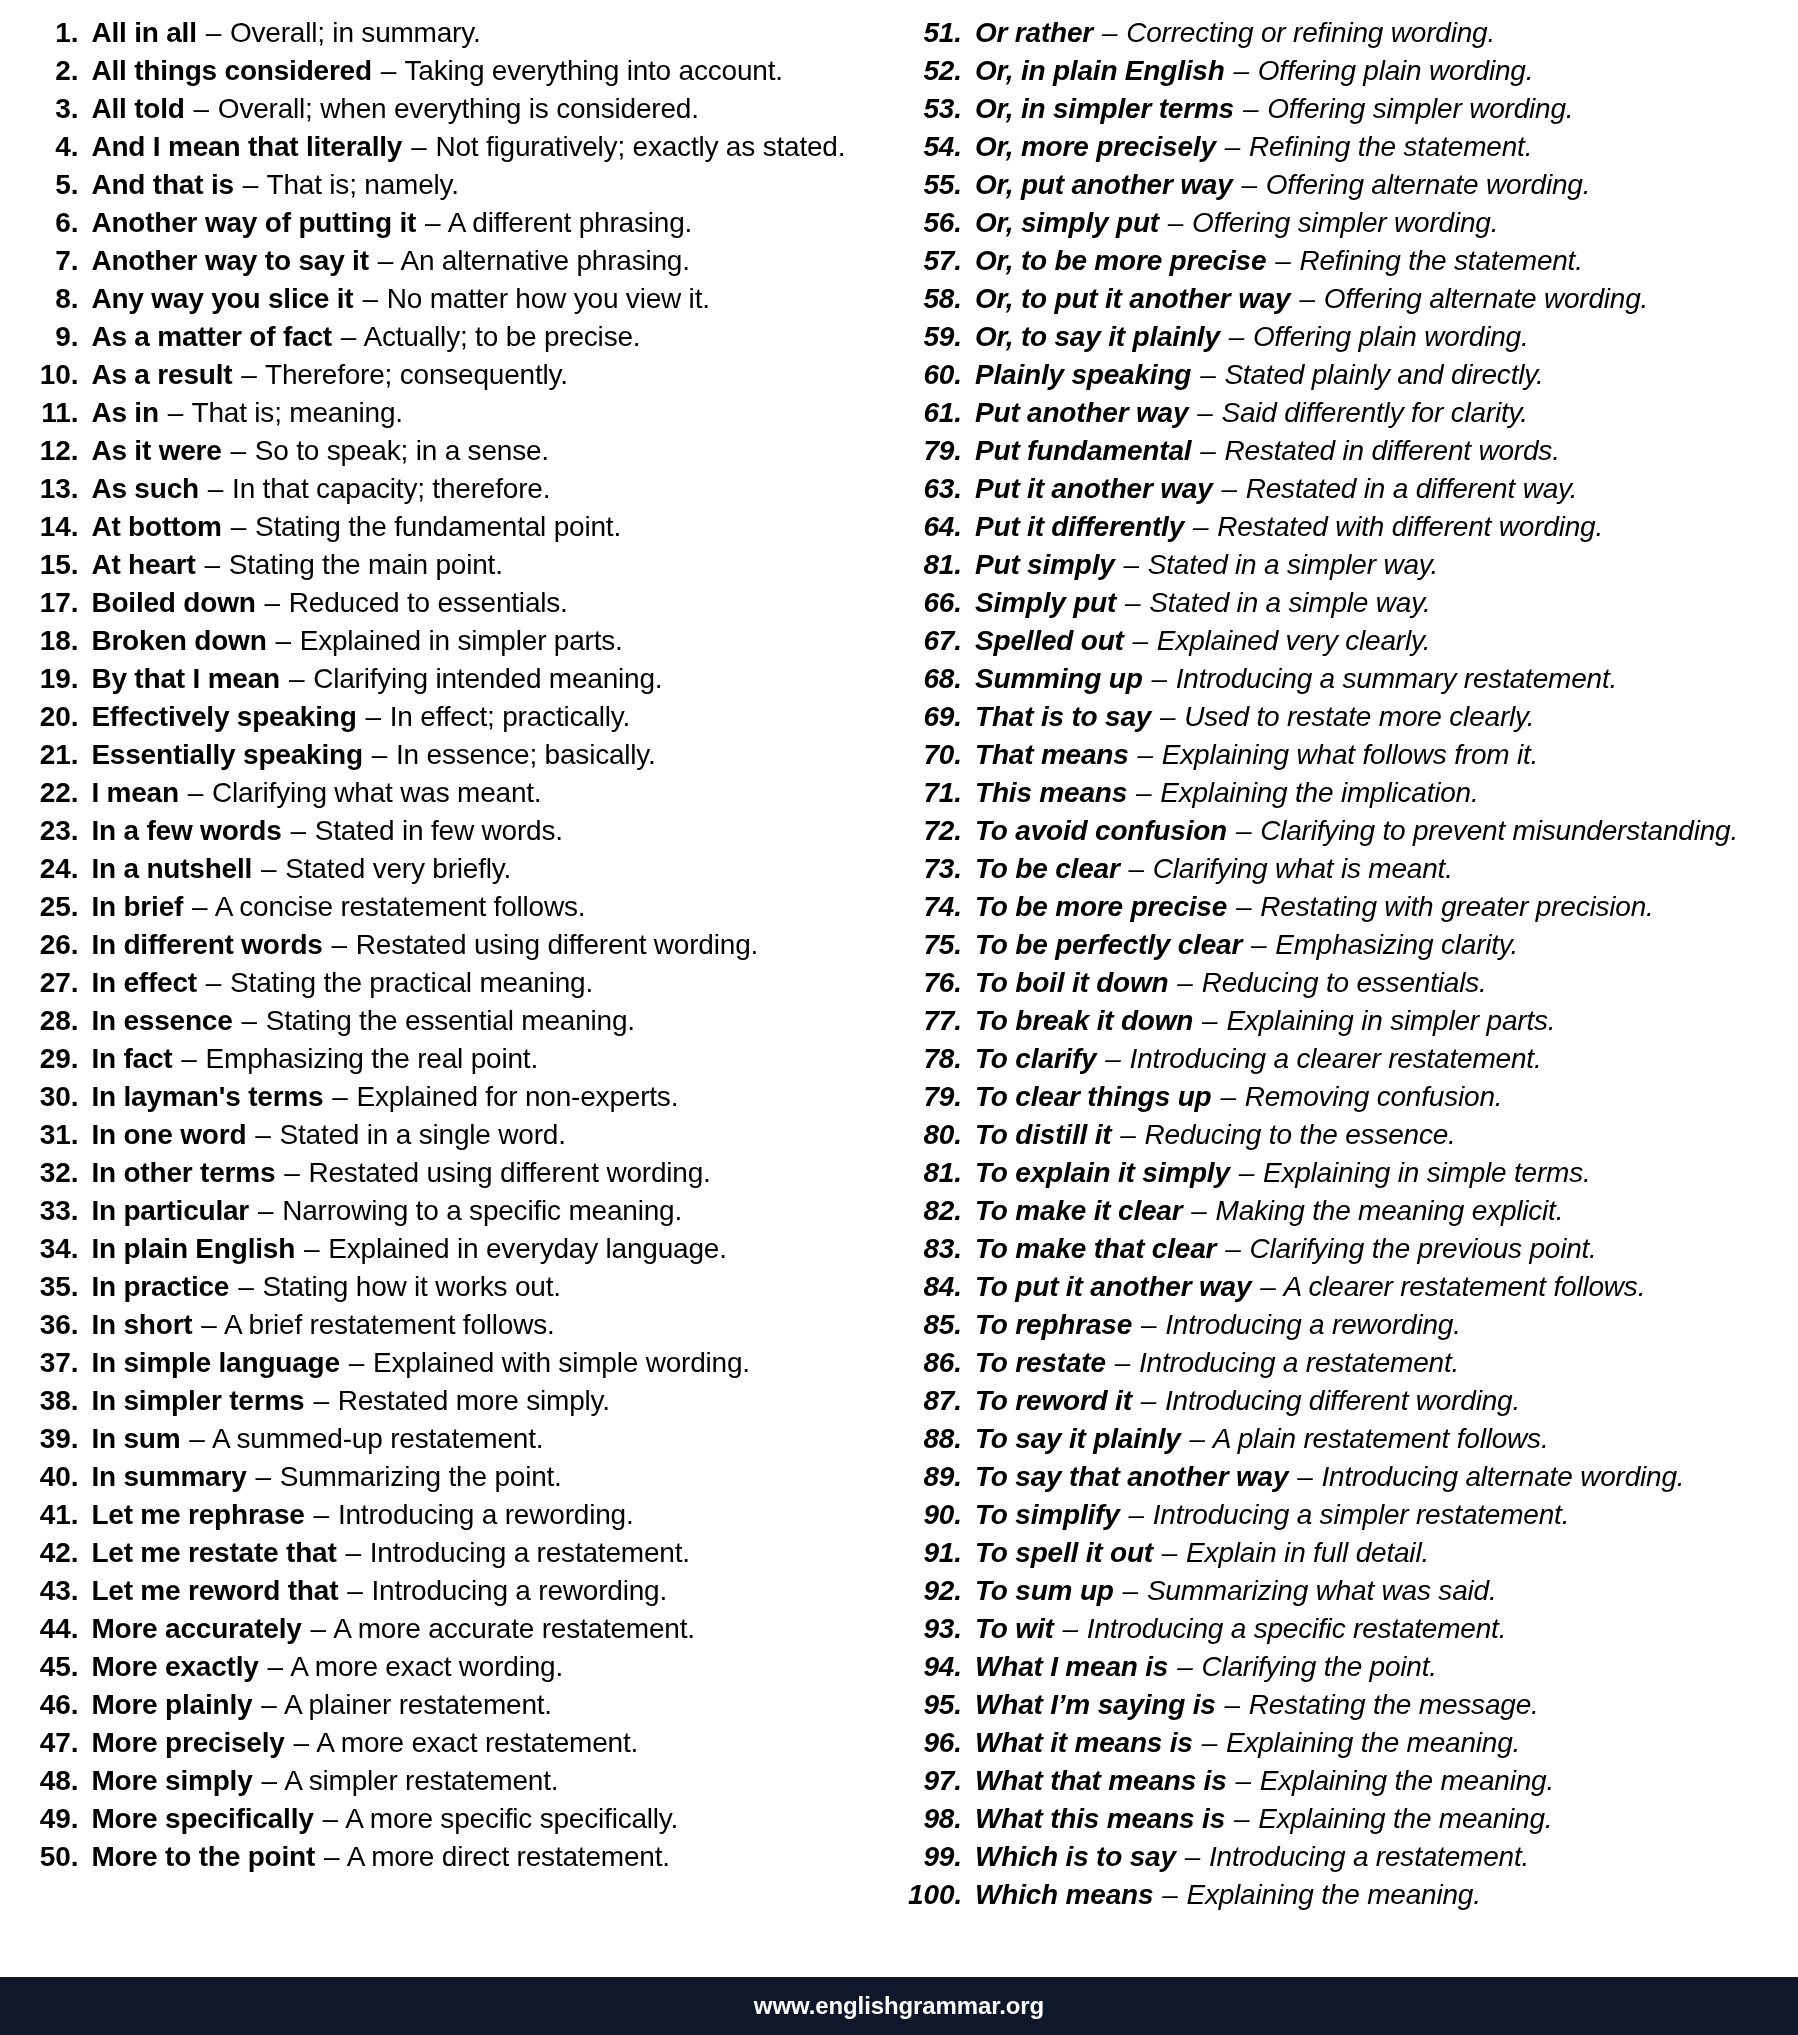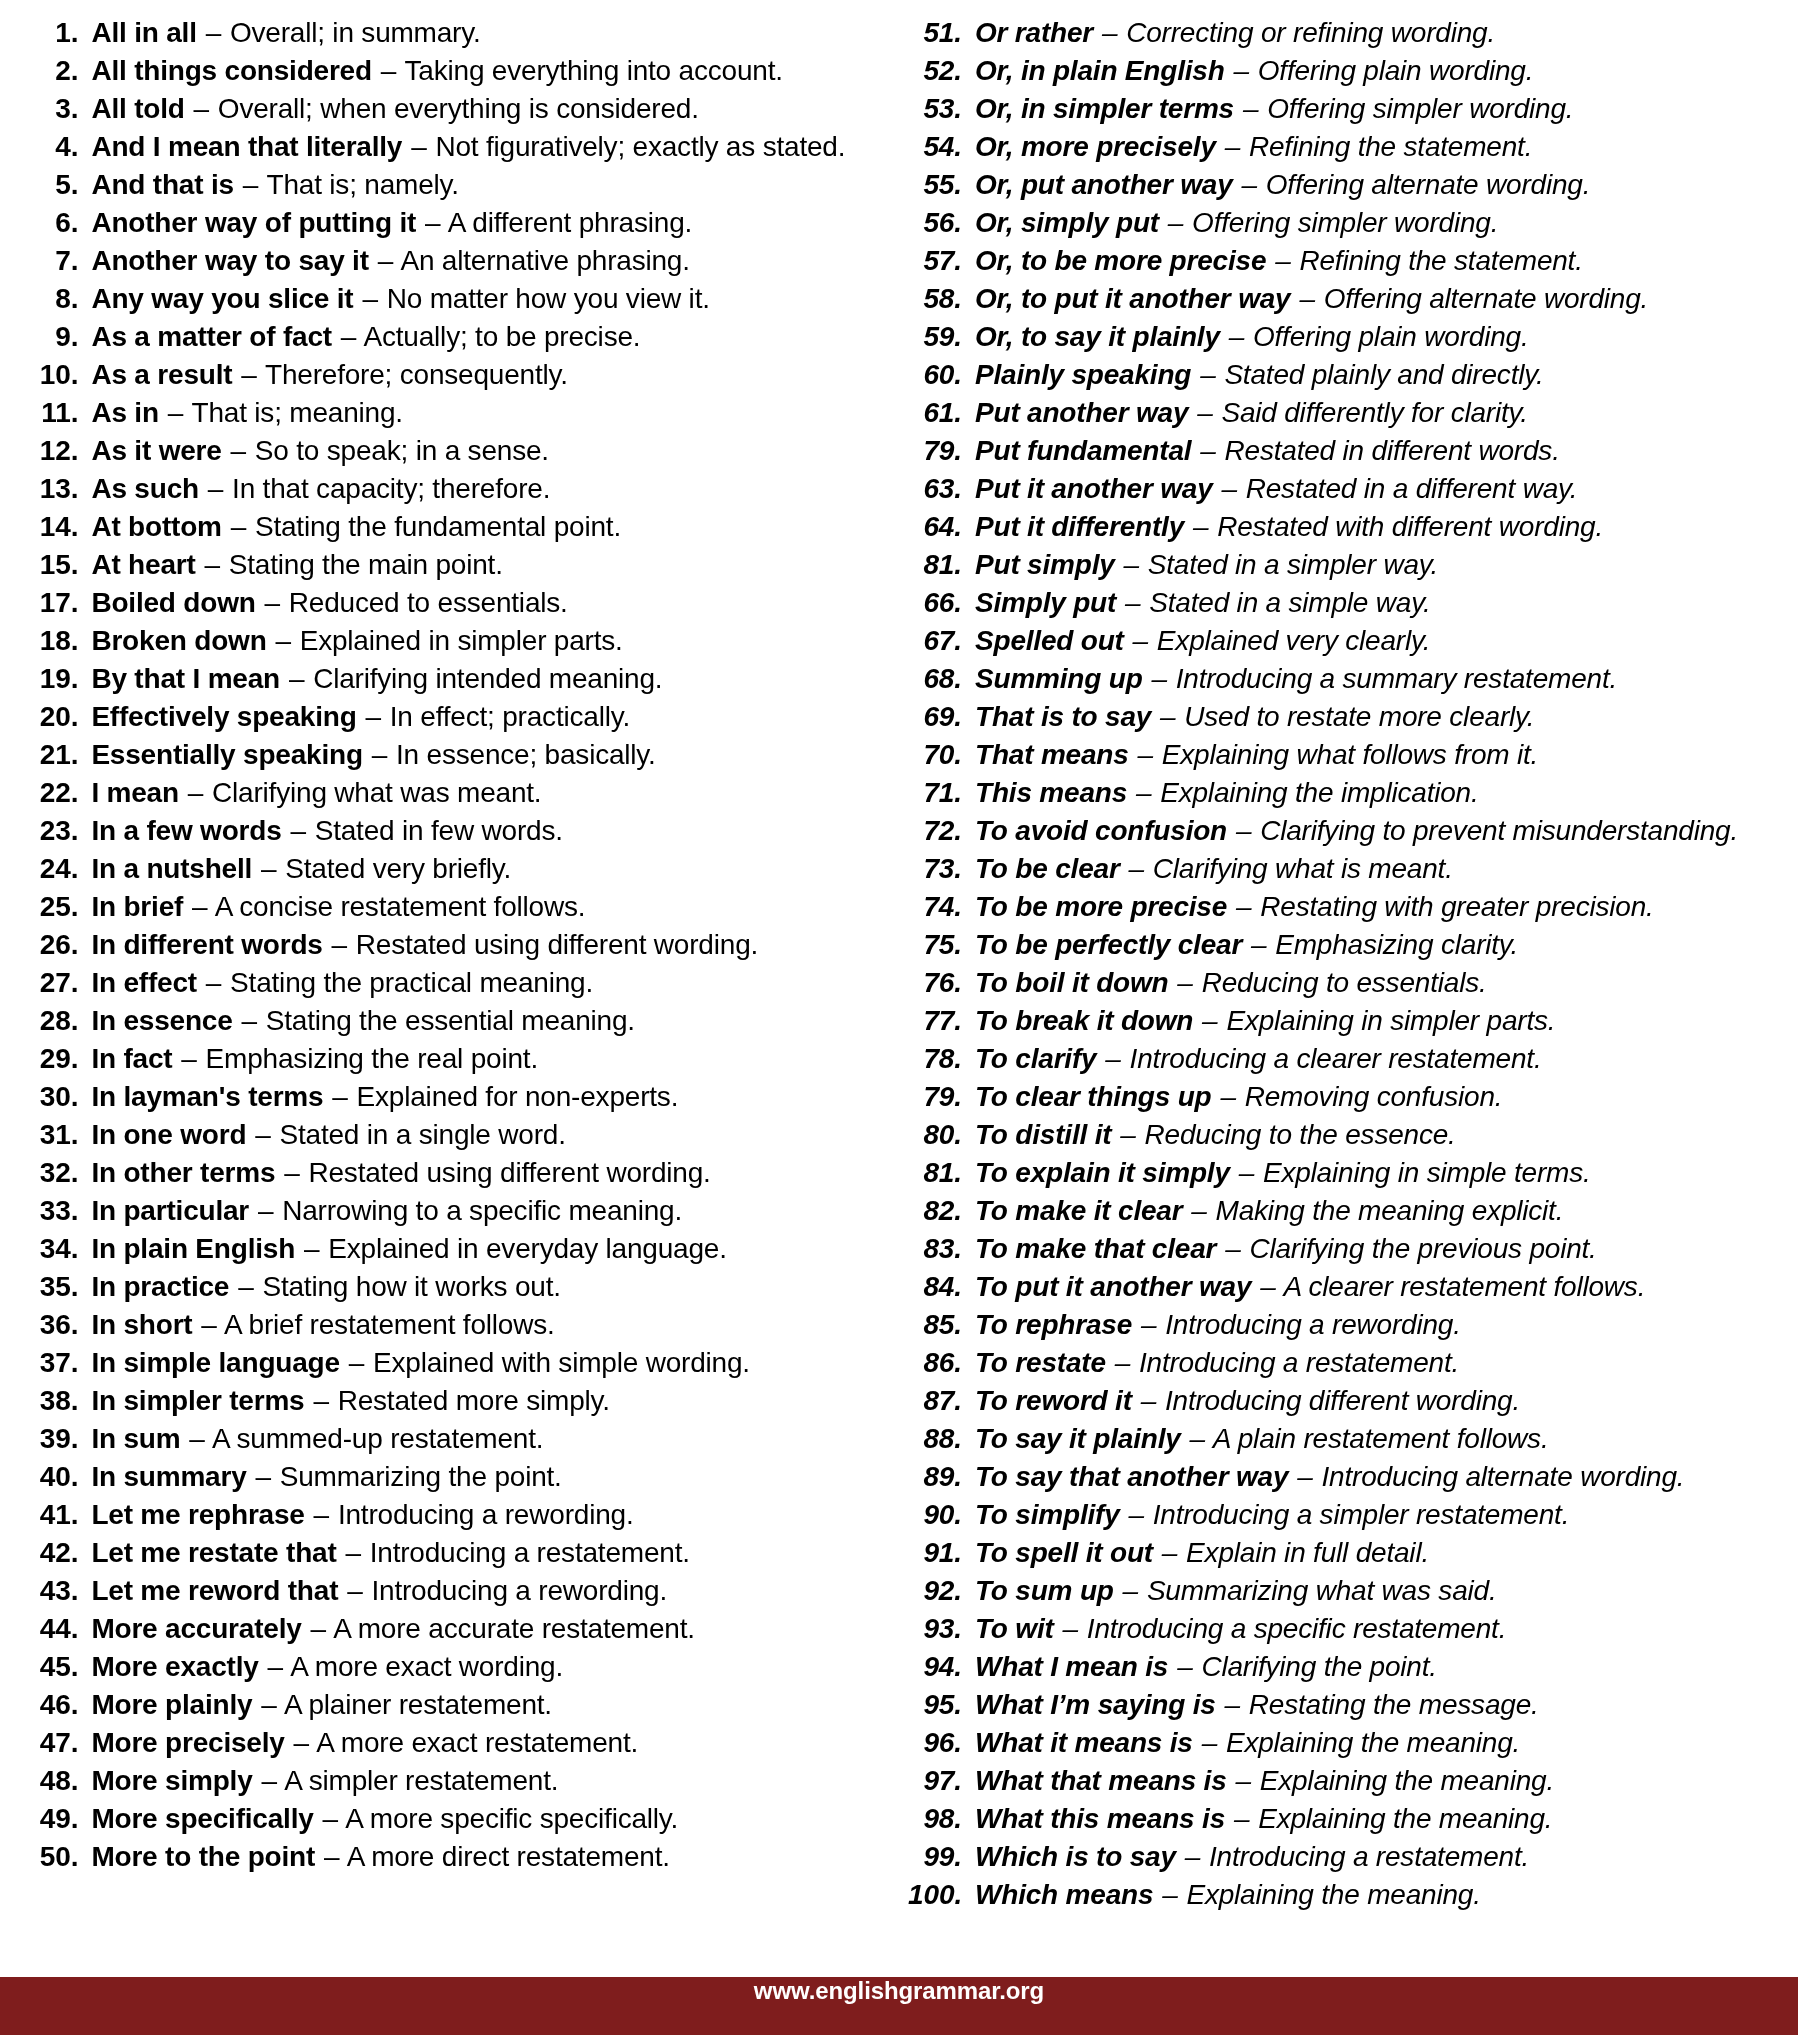--- a/index.html
+++ b/index.html
@@ -79,23 +79,23 @@
     padding: 0 1.3px;
   }
 
   .entry .def {
     font-weight: normal;
   }
 
   #footer-bar {
     flex: 0 0 auto;
     height: 58px;
-    background: #7f1d1d;
+    background: #0f172a;
     display: flex;
-    align-items: flex-start;
+    align-items: center;
     justify-content: center;
   }
 
   #footer-bar .site {
     color: #ffffff;
     font-weight: bold;
     font-size: 24px;
     letter-spacing: -0.1px;
   }
 </style>

